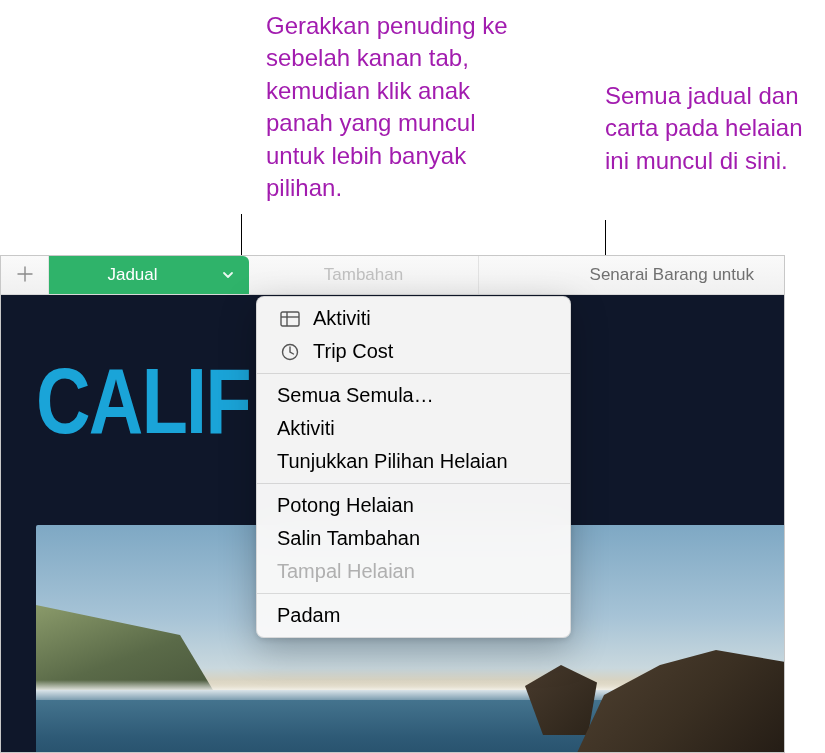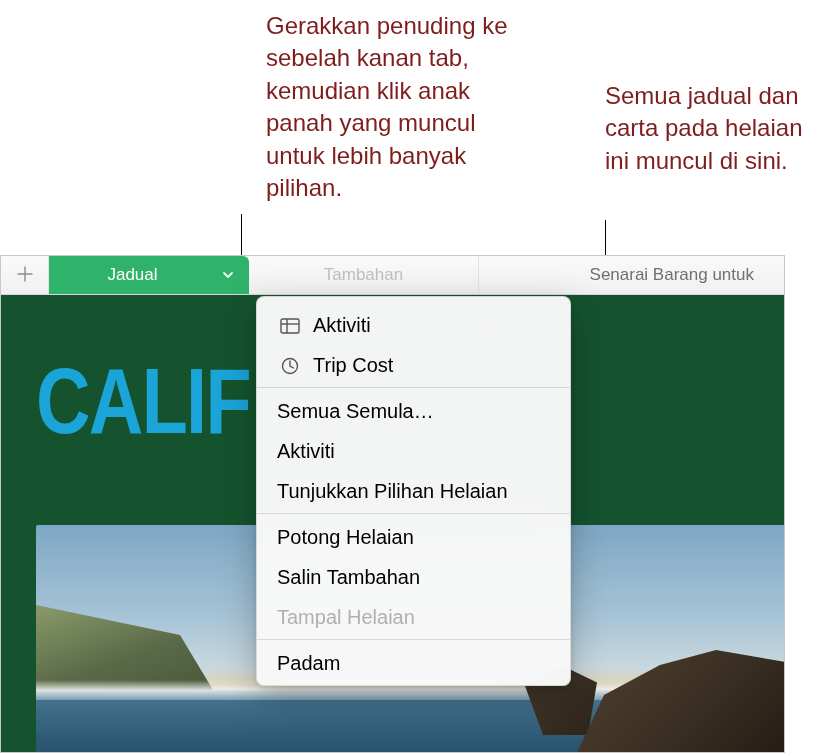--- a/index.html
+++ b/index.html
@@ -11,21 +11,21 @@
       font-family: -apple-system, BlinkMacSystemFont, "Helvetica Neue", Arial, sans-serif;
       width: 825px;
       height: 753px;
       position: relative;
       background: #fff;
     }
     .callout {
       position: absolute;
       font-size: 24px;
       line-height: 1.35;
-      color: #7f1d1d;
+      color: #a21caf;
       font-weight: 400;
     }
     .callout-left {
       left: 266px;
       top: 10px;
       width: 260px;
     }
     .callout-right {
       left: 605px;
       top: 80px;
@@ -123,21 +123,21 @@
     .tab-last {
       color: #707070;
       padding-left: 40px;
       flex: 1;
       justify-content: flex-end;
     }
     .canvas {
       position: relative;
       width: 100%;
       height: calc(100% - 39px);
-      background: #14532d;
+      background: #0f172a;
       overflow: hidden;
     }
     .big-title {
       position: absolute;
       left: 35px;
       top: 54px;
       font-size: 92px;
       font-weight: 800;
       color: #1aa4d8;
       letter-spacing: -2px;
@@ -215,21 +215,20 @@
       padding: 5px 0;
       backdrop-filter: blur(20px);
     }
     .menu-item {
       display: flex;
       align-items: center;
       padding: 5px 20px;
       font-size: 20px;
       color: #000;
       cursor: pointer;
-      margin-top: 7px;
     }
     .menu-item.disabled {
       color: #b0b0b0;
       cursor: default;
     }
     .menu-icon {
       width: 26px;
       height: 22px;
       margin-right: 10px;
       display: flex;

